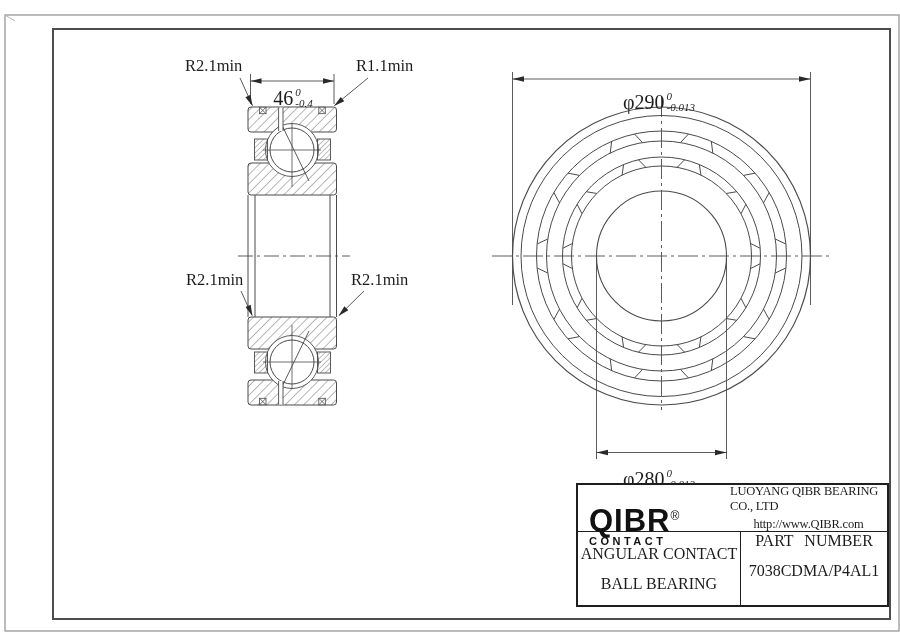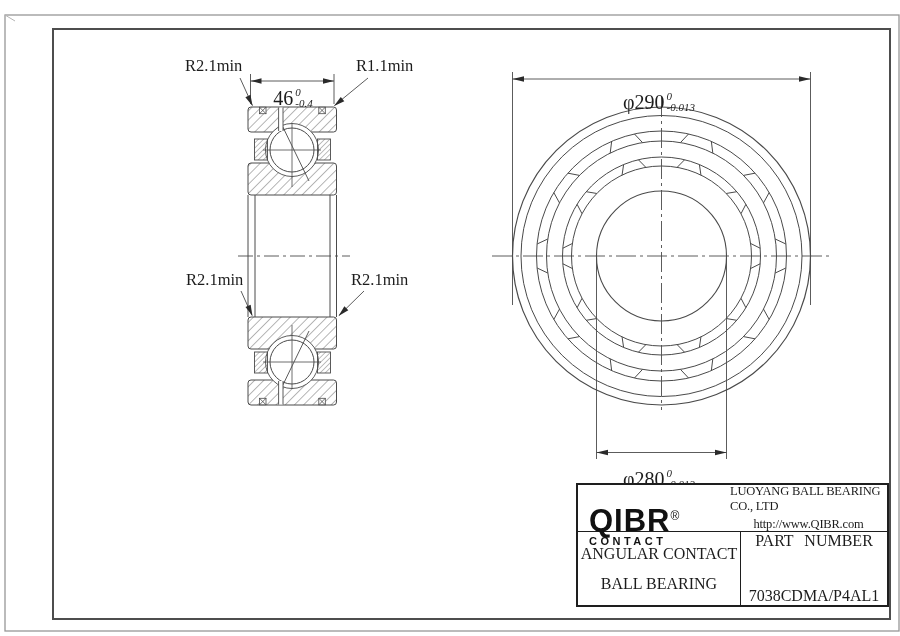--- a/index.html
+++ b/index.html
@@ -21,21 +21,21 @@
              font-family:"Liberation Sans", sans-serif;}
   .logo-main{font-size:31px;font-weight:900;letter-spacing:1px;line-height:30px;color:#111;}
   .logo-reg{font-size:12px;vertical-align:super;font-weight:400;letter-spacing:0;}
   .logo-sub{font-size:11px;font-weight:700;letter-spacing:3.5px;line-height:11px;color:#111;margin-top:0px;}
   .company-cell{flex:1;display:flex;flex-direction:column;justify-content:center;
                 align-items:center;gap:3px;font-size:12.5px;letter-spacing:-0.2px;}
   .tb-row2{display:flex;height:73px;}
   .cell-product{width:162px;box-sizing:border-box;display:flex;flex-direction:column;
                 justify-content:center;align-items:center;gap:12px;font-size:16px;}
   .cell-part{flex:1;border-left:1.6px solid #1e1e1e;box-sizing:border-box;display:flex;
-             flex-direction:column;justify-content:space-between;align-items:center;gap:12px;font-size:16px;}
+             flex-direction:column;justify-content:flex-start;align-items:center;gap:12px;font-size:16px;}
   .part-label{word-spacing:7px;}
 </style>
 </head>
 <body>
 
 <div class="page">
 
   <svg id="drawing" width="900" height="636" viewBox="0 0 900 636">
     <defs>
       <pattern id="hatch" width="6.5" height="6.5" patternUnits="userSpaceOnUse" patternTransform="rotate(-45)">
@@ -227,21 +227,21 @@
   <div class="txt rlabel" style="left:351px;top:271px;">R2.1min</div>
 
   <div class="tblock">
     <div class="tb-row1">
       <div class="logo-cell">
         <div class="logo-main"><span>QIBR</span><span class="logo-reg">®</span>
         </div>
         <div class="logo-sub">CONTACT</div>
       </div>
       <div class="company-cell">
-        <span>LUOYANG BALL BEARING CO., LTD</span>
+        <span>LUOYANG QIBR BEARING CO., LTD</span>
         <span>http://www.QIBR.com</span>
       </div>
     </div>
     <div class="tb-row2">
       <div class="cell-product">
         <span>ANGULAR CONTACT</span>
         <span>BALL BEARING</span>
       </div>
       <div class="cell-part">
         <span class="part-label">PART NUMBER</span>

